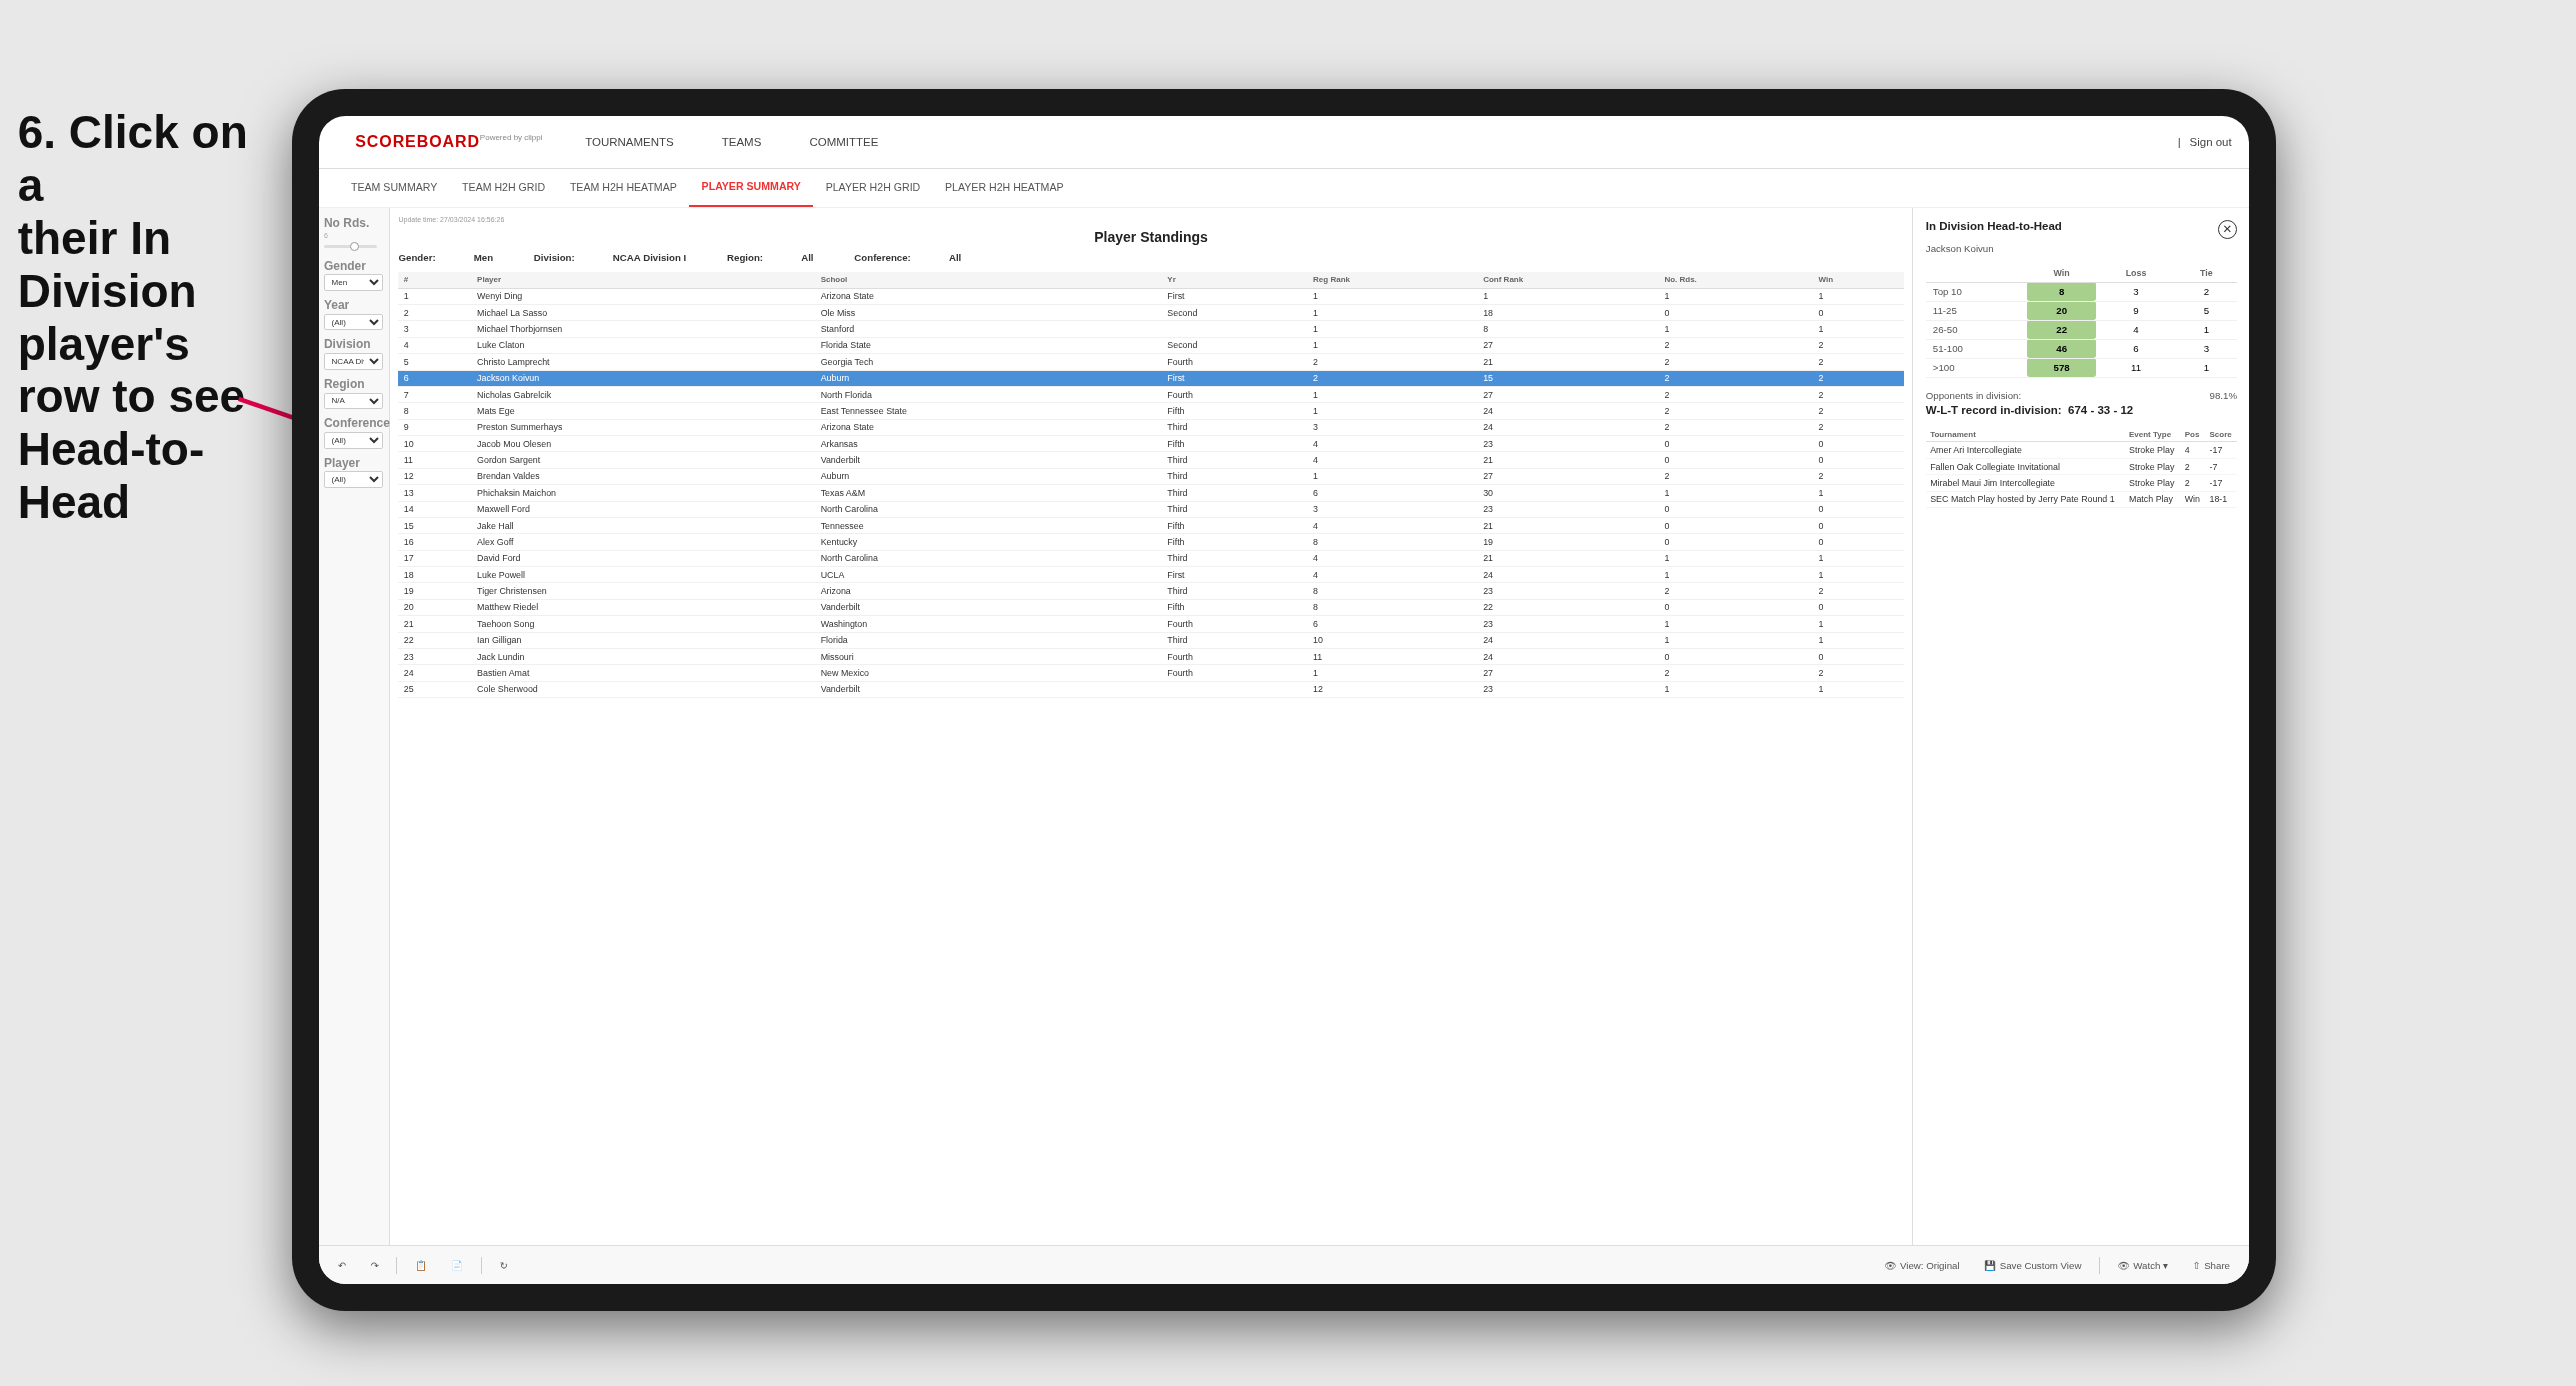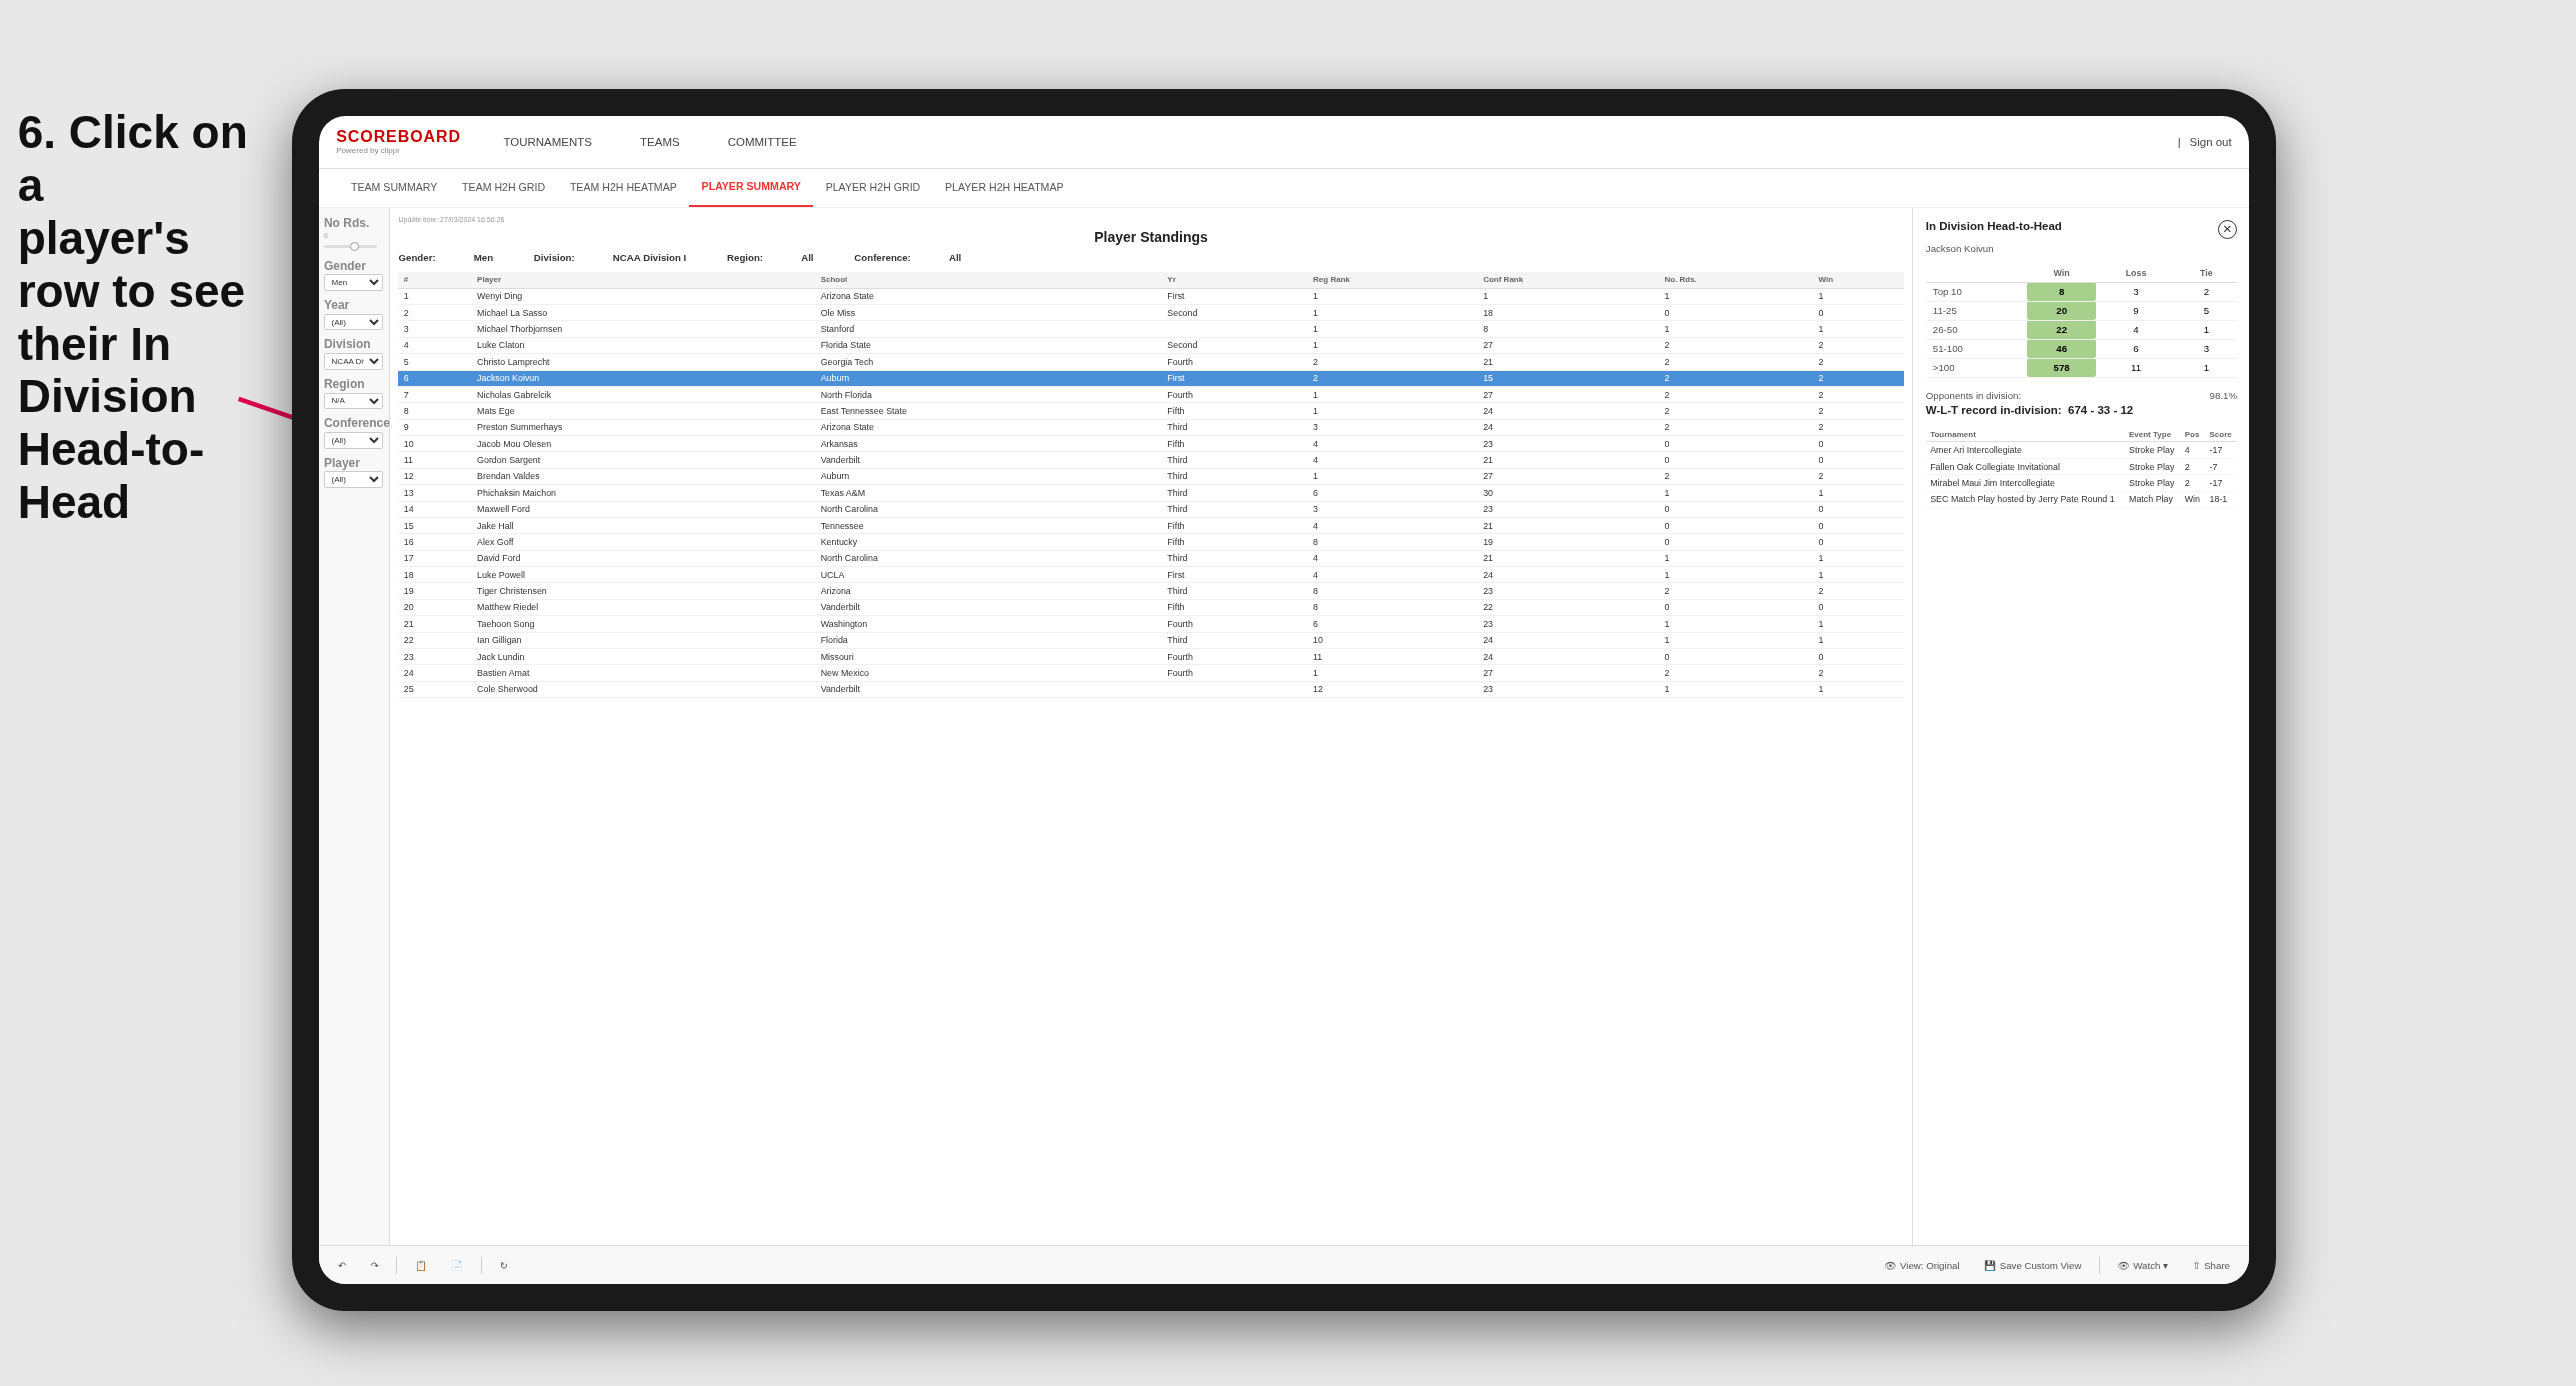--- a/index.html
+++ b/index.html
@@ -53,22 +53,23 @@
       display: flex;
       align-items: center;
       padding: 0 17.7px;
       border-bottom: 0.9px solid #ddd;
       height: 53px;
       flex-shrink: 0;
     }
 
     .logo-area {
       display: flex;
-      flex-direction: column;
+      flex-direction: row;
       margin-right: 26.6px;
+      margin-left: 19px;
     }
 
     .logo-scoreboard {
       font-size: 16px;
       font-weight: bold;
       color: #c00;
       letter-spacing: 0.9px;
     }
 
     .logo-powered {
@@ -412,22 +413,22 @@
       position: absolute;
       top: -2.7px;
       left: 26.6px;
     }
   </style>
 </head>
 <body>
 
 <div class="instruction-text">
   <div>6. Click on a</div>
+  <div>their In Division</div>
   <div>player's row to see</div>
-  <div>their In Division</div>
   <div>Head-to-Head</div>
 </div>
 
 <svg class="arrow-svg" viewBox="0 0 600 280">
   <defs>
     <marker id="arrowhead" markerWidth="10" markerHeight="7" refX="10" refY="3.5" orient="auto">
       <polygon points="0 0, 10 3.5, 0 7" fill="#e0004d"></polygon>
     </marker>
   </defs>
   <line x1="20" y1="20" x2="540" y2="200" stroke="#e0004d" stroke-width="5" marker-end="url(#arrowhead)"></line>

